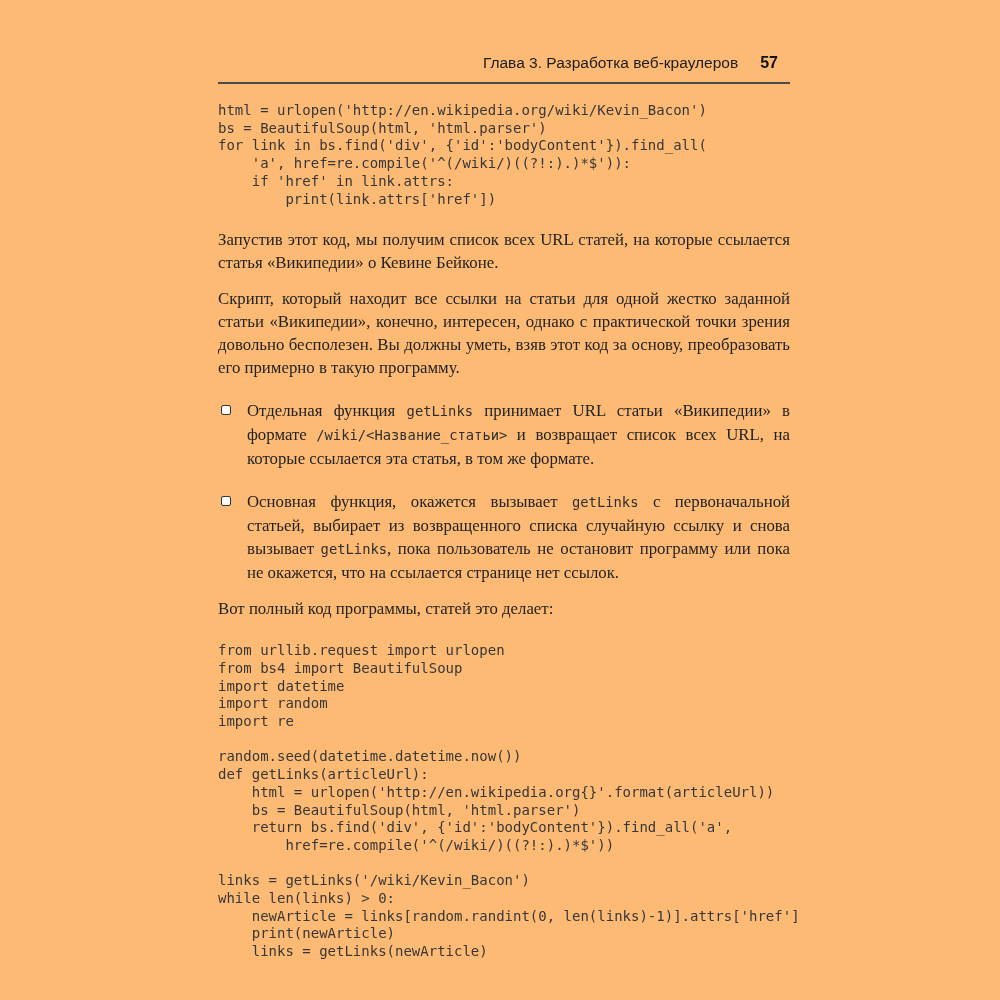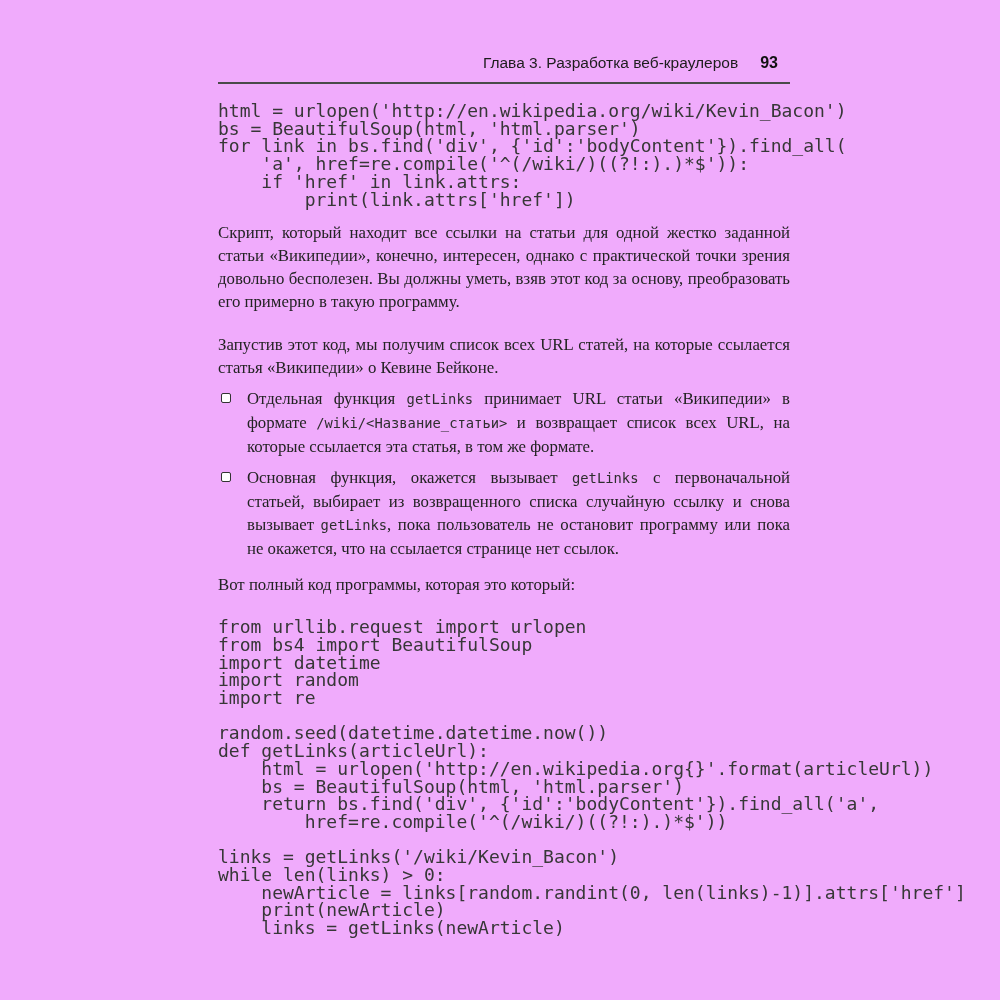--- a/index.html
+++ b/index.html
@@ -4,21 +4,21 @@
 <style>
   html, body {
     margin: 0;
     padding: 0;
     background: #ffffff;
   }
   .page {
     position: relative;
     width: 1000px;
     height: 1000px;
-    background: #f0abfc;
+    background: #fdba74;
     overflow: hidden;
   }
   .content {
     position: absolute;
     left: 218px;
     top: 54px;
     width: 572px;
   }
 
   
@@ -42,21 +42,21 @@
     margin: 10px 0 0 0;
     border: none;
     border-top: 2px solid #4a4a4a;
     height: 0;
   }
 
   
   pre.code {
     margin: 18px 0 0 0;
     font-family: "DejaVu Sans Mono", monospace;
-    font-size: 18px;
+    font-size: 14px;
     line-height: 17.7px;
     color: #373737;
     white-space: pre;
   }
   pre.code.second {
     margin-top: 22px;
   }
 
   
   p.body-text {
@@ -77,21 +77,21 @@
   }
 
   
   ul.req-list {
     list-style: none;
     margin: 4px 0 0 0;
     padding: 0;
   }
   ul.req-list li {
     position: relative;
-    margin-top: 8px;
+    margin-top: 20px;
     padding-left: 29px;
     font-family: "Liberation Serif", serif;
     font-size: 16.8px;
     line-height: 23px;
     color: #232323;
     text-align: justify;
   }
   .bullet-square {
     position: absolute;
     left: 3px;
@@ -104,41 +104,41 @@
   }
 </style>
 </head>
 <body>
 
 <div class="page">
   <div class="content">
 
     <header class="page-header">
       <span>Глава 3. Разработка веб-краулеров</span>
-      <span class="page-num">93</span>
+      <span class="page-num">57</span>
     </header>
     <hr class="header-rule">
 
     <pre class="code">html = urlopen('http://en.wikipedia.org/wiki/Kevin_Bacon')
 bs = BeautifulSoup(html, 'html.parser')
 for link in bs.find('div', {'id':'bodyContent'}).find_all(
     'a', href=re.compile('^(/wiki/)((?!:).)*$')):
     if 'href' in link.attrs:
         print(link.attrs['href'])</pre>
 
+    <p class="body-text"><span>Запустив этот код, мы получим список всех URL статей, на которые ссылается статья «Википедии» о Кевине Бейконе.</span></p>
+
     <p class="body-text tight"><span>Скрипт, который находит все ссылки на статьи для одной жестко заданной статьи «Википедии», конечно, интересен, однако с практической точки зрения довольно бесполезен. Вы должны уметь, взяв этот код за основу, преобразовать его примерно в такую программу.</span></p>
-
-    <p class="body-text"><span>Запустив этот код, мы получим список всех URL статей, на которые ссылается статья «Википедии» о Кевине Бейконе.</span></p>
 
     <ul class="req-list">
         <li><span class="bullet-square"></span><span>Отдельная функция </span><span class="mono">getLinks</span><span> принимает URL статьи «Википедии» в формате </span><span class="mono">/wiki/&lt;Название_статьи&gt;</span><span> и возвращает список всех URL, на которые ссылается эта статья, в том же формате.</span></li>
         <li><span class="bullet-square"></span><span>Основная функция, окажется вызывает </span><span class="mono">getLinks</span><span> с первоначальной статьей, выбирает из возвращенного списка случайную ссылку и снова вызывает </span><span class="mono">getLinks</span><span>, пока пользователь не остановит программу или пока не окажется, что на ссылается странице нет ссылок.</span></li>
       </ul>
 
-    <p class="body-text tight"><span>Вот полный код программы, которая это который:</span></p>
+    <p class="body-text tight"><span>Вот полный код программы, статей это делает:</span></p>
 
     <pre class="code second">from urllib.request import urlopen
 from bs4 import BeautifulSoup
 import datetime
 import random
 import re
 
 random.seed(datetime.datetime.now())
 def getLinks(articleUrl):
     html = urlopen('http://en.wikipedia.org{}'.format(articleUrl))

